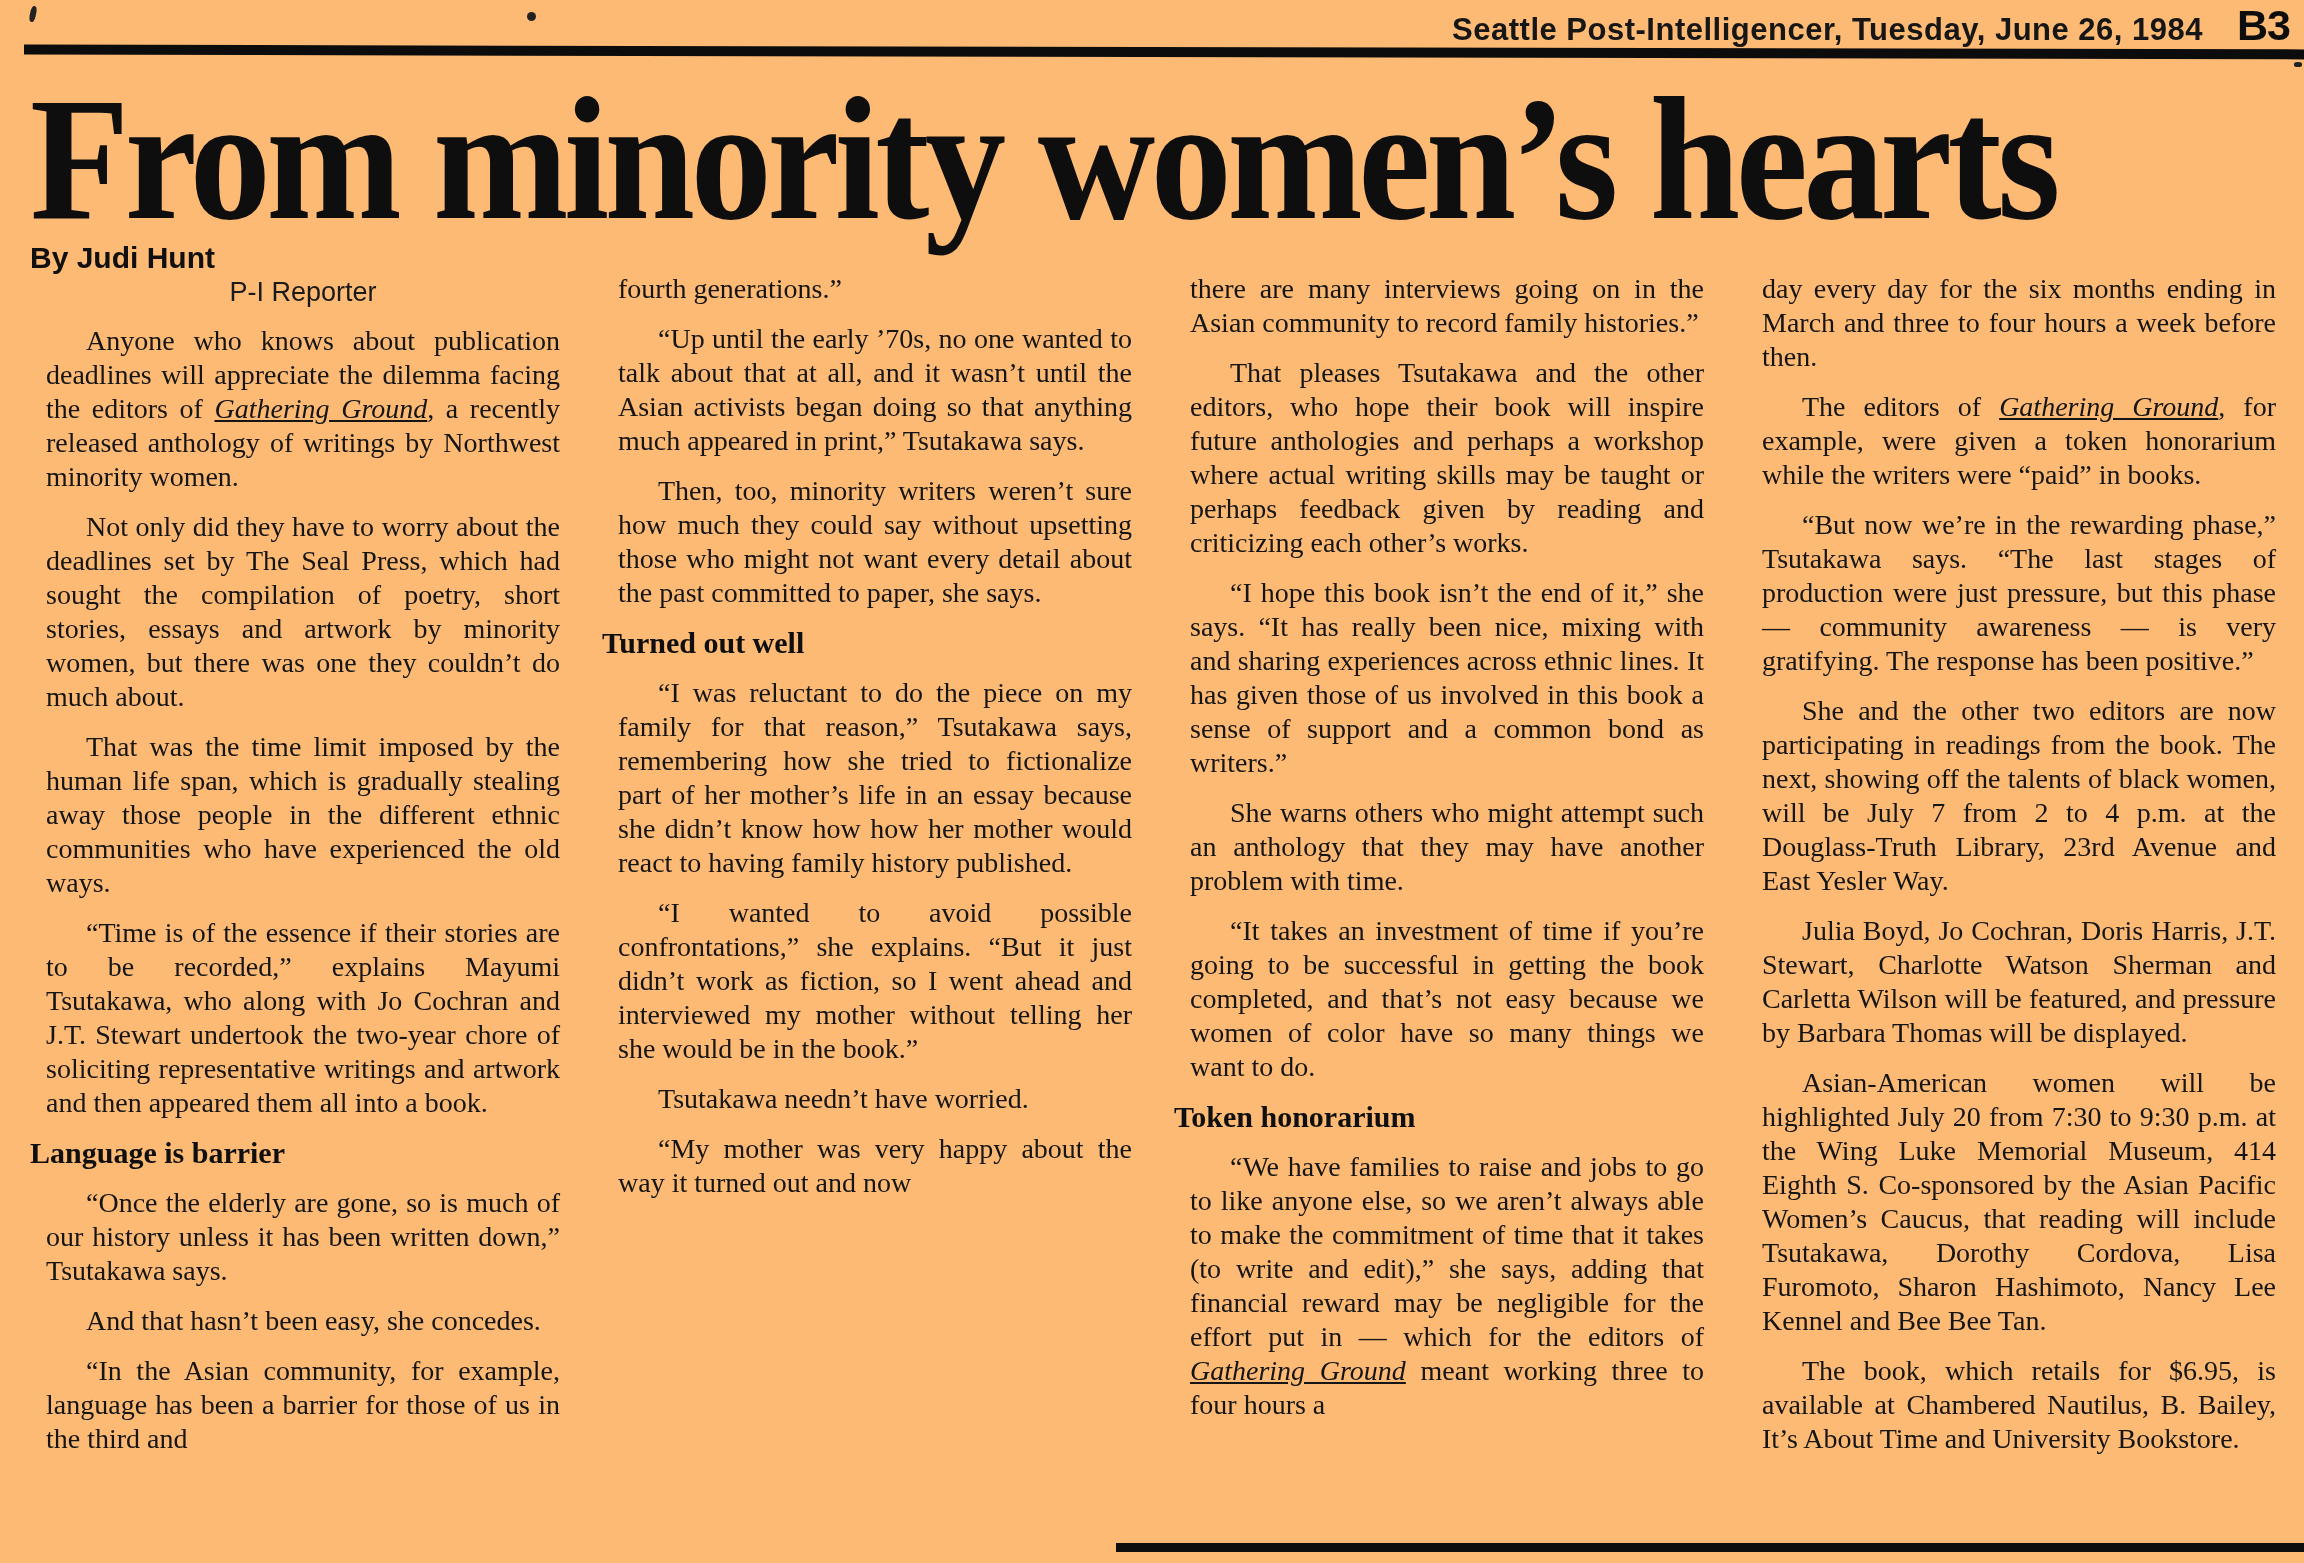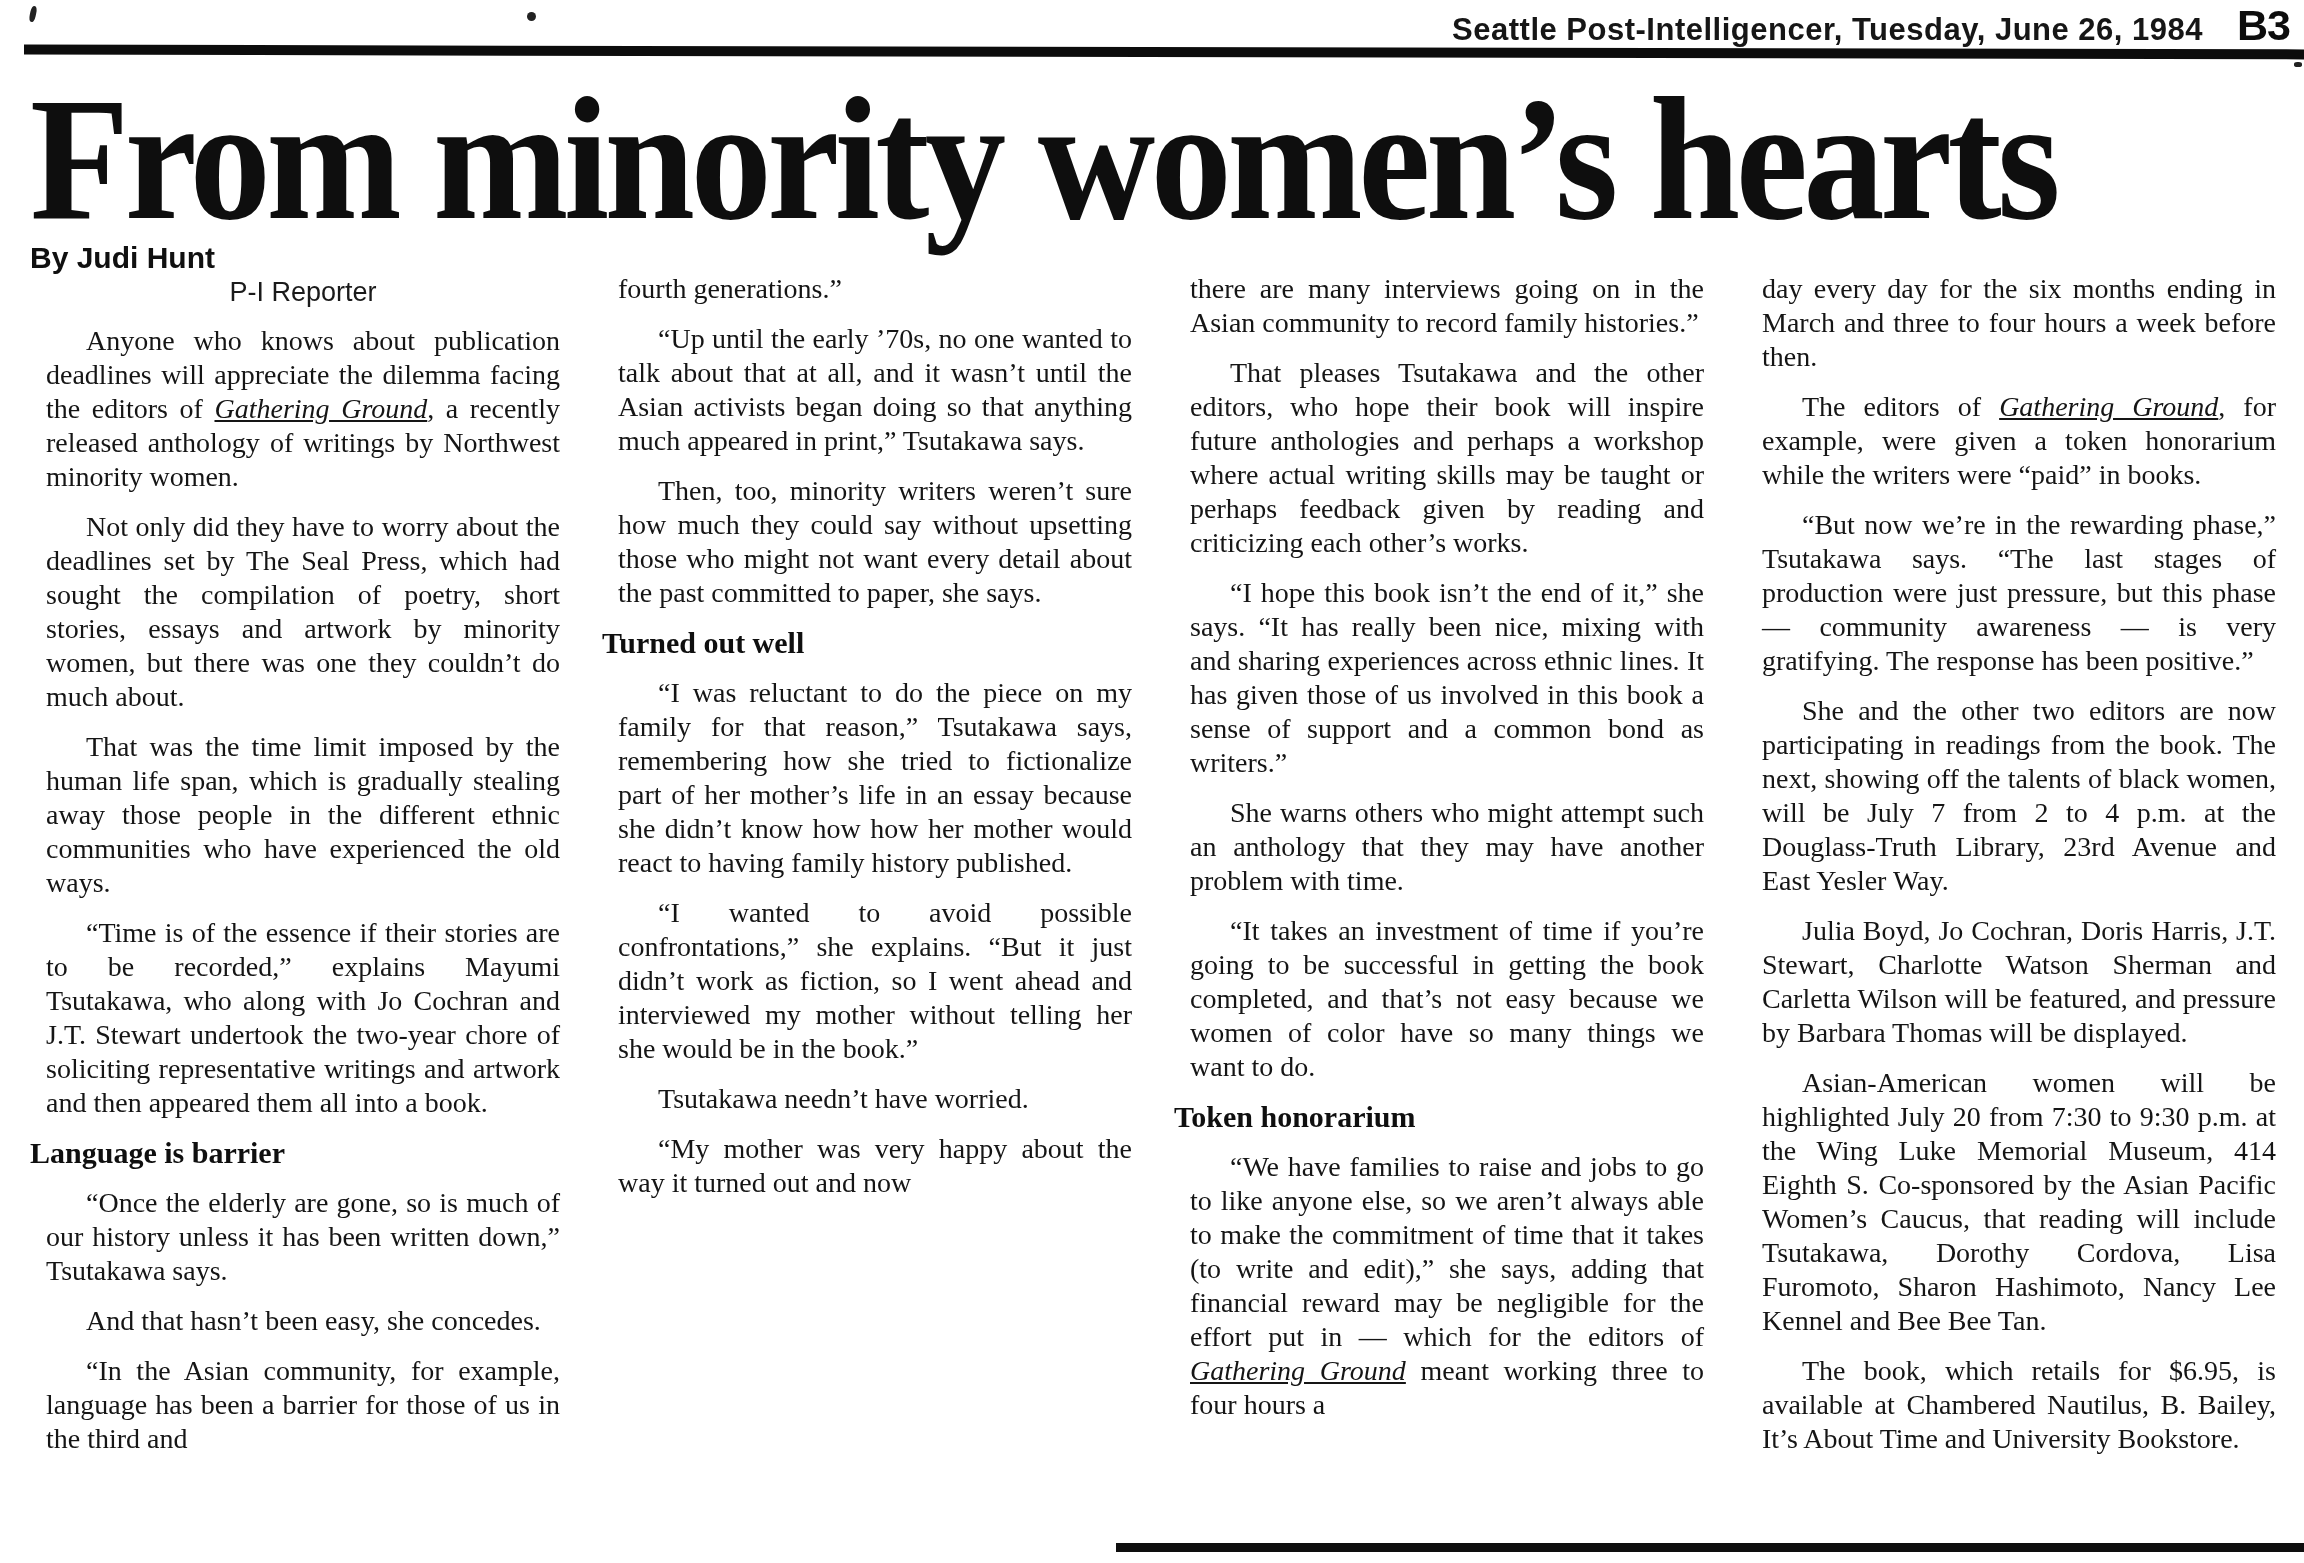--- a/index.html
+++ b/index.html
@@ -1,19 +1,19 @@
 <!DOCTYPE html>
 <html lang="en"><head>
 <meta charset="utf-8">
 <style>
   html,body{margin:0;padding:0;background:#d8d5cd;}
   .page{
     position:relative;
     width:2304px;height:1563px;
-    background:#ffffff;
+    background:#fdba74;
     overflow:hidden;
     color:#131313;
   }
   
   .masthead{
     position:absolute;top:4px;right:14px;
     display:flex;align-items:baseline;gap:34px;
     white-space:nowrap;
   }
   .mast-line{

